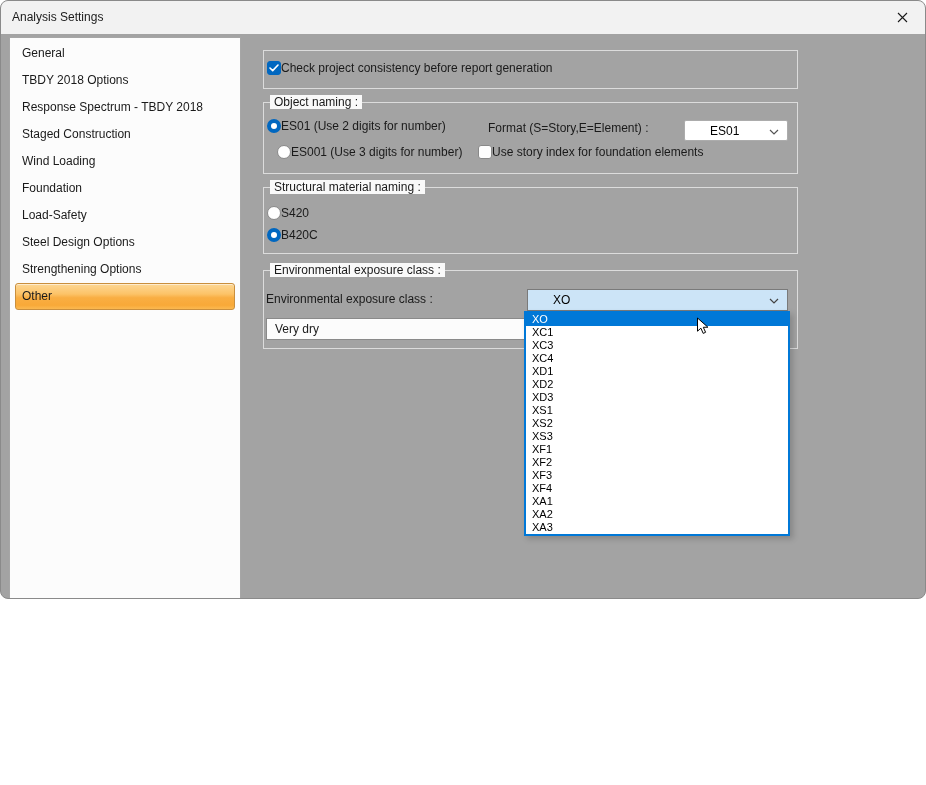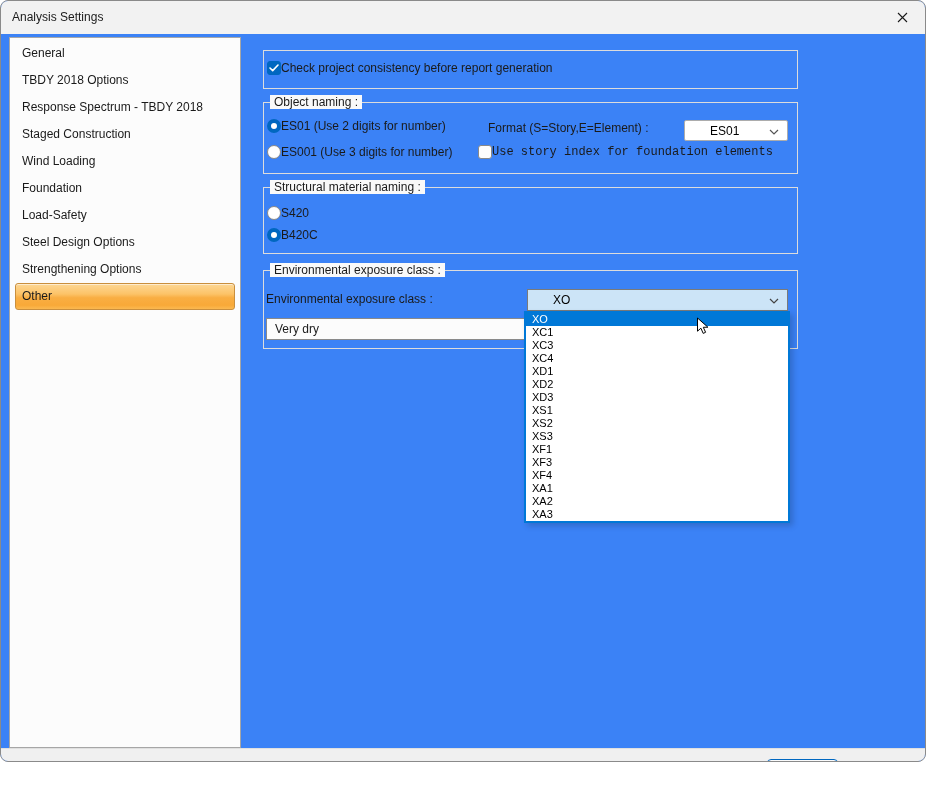--- a/index.html
+++ b/index.html
@@ -1,17 +1,17 @@
 <!DOCTYPE html>
 <html><head>
 <meta charset="utf-8">
 <style>
   html,body{margin:0;padding:0;background:#ffffff;font-family:"Liberation Sans",sans-serif;}
-  .window{position:relative;width:926px;height:762px;box-sizing:border-box;border:1px solid #8a8a8a;
-          border-radius:8px;overflow:hidden;background:#3b82f6;}
+  .window{position:relative;width:926px;height:599px;box-sizing:border-box;border:1px solid #8a8a8a;
+          border-radius:8px;overflow:hidden;background:#a3a3a3;}
   
   .titlebar{position:absolute;left:0;top:0;right:0;height:33px;background:#F2F2F2;}
   .title{position:absolute;left:11px;top:0;height:33px;line-height:33px;font-size:12px;color:#1b1b1b;}
   .close-btn{position:absolute;right:6px;top:2px;width:34px;height:29px;display:flex;align-items:center;justify-content:center;cursor:default;}
   
   .sidebar{position:absolute;left:8px;top:36px;width:232px;height:711px;box-sizing:border-box;
            background:#FCFCFC;border:1px solid #A6A6A6;padding-top:2px;}
   .nav-item{height:27px;line-height:25px;margin:0 5px;padding-left:6px;font-size:12px;color:#1a1a1a;
             border:1px solid transparent;border-radius:3px;box-sizing:border-box;}
   .nav-item.selected{border-color:#C98F3E;
@@ -95,34 +95,34 @@
     <span>Check project consistency before report generation</span>
   </div>
 
   <div class="group" style="left:262px;top:101px;width:535px;height:72px;">
     <span class="group-legend">Object naming :</span>
   </div>
   <div class="ctl-row" style="left:266px;top:118px;">
     <span class="radio selected"></span>
     <span>ES01 (Use 2 digits for number)</span>
   </div>
-  <div class="ctl-row" style="left:266px;top:144px;">
+  <div class="ctl-row" style="left:276px;top:144px;">
     <span class="radio unselected"></span>
     <span>ES001 (Use 3 digits for number)</span>
   </div>
   <div class="label" style="left:487px;top:120px;">Format (S=Story,E=Element) :</div>
   <div class="combo closed" style="left:683px;top:119px;width:104px;height:21px;">
     <span>ES01</span>
     <span>
       <svg width="10" height="6" viewBox="0 0 10 6">
           <path d="M1 1 L5 5 L9 1" stroke="#555" stroke-width="1.2" fill="none"></path>
         </svg>
     </span>
   </div>
-  <div class="ctl-row" style="left:477px;top:144px;font-family:Liberation Mono, monospace;">
+  <div class="ctl-row" style="left:477px;top:144px;">
     <span class="checkbox unchecked"></span>
     <span>Use story index for foundation elements</span>
   </div>
 
   <div class="group" style="left:262px;top:186px;width:535px;height:67px;">
     <span class="group-legend">Structural material naming :</span>
   </div>
   <div class="ctl-row" style="left:266px;top:205px;">
     <span class="radio unselected"></span>
     <span>S420</span>
@@ -152,20 +152,21 @@
       <div class="option">XC1</div>
       <div class="option">XC3</div>
       <div class="option">XC4</div>
       <div class="option">XD1</div>
       <div class="option">XD2</div>
       <div class="option">XD3</div>
       <div class="option">XS1</div>
       <div class="option">XS2</div>
       <div class="option">XS3</div>
       <div class="option">XF1</div>
+      <div class="option">XF2</div>
       <div class="option">XF3</div>
       <div class="option">XF4</div>
       <div class="option">XA1</div>
       <div class="option">XA2</div>
       <div class="option">XA3</div>
     </div>
 
   <div class="cursor">
     <svg width="16" height="19" viewBox="0 0 16 19">
       <path d="M1.5 1 L1.5 14.2 L4.9 11.2 L7.2 16.4 L9.6 15.3 L7.3 10.3 L11.9 10.2 Z" fill="#ffffff" stroke="#000000" stroke-width="1"></path>

